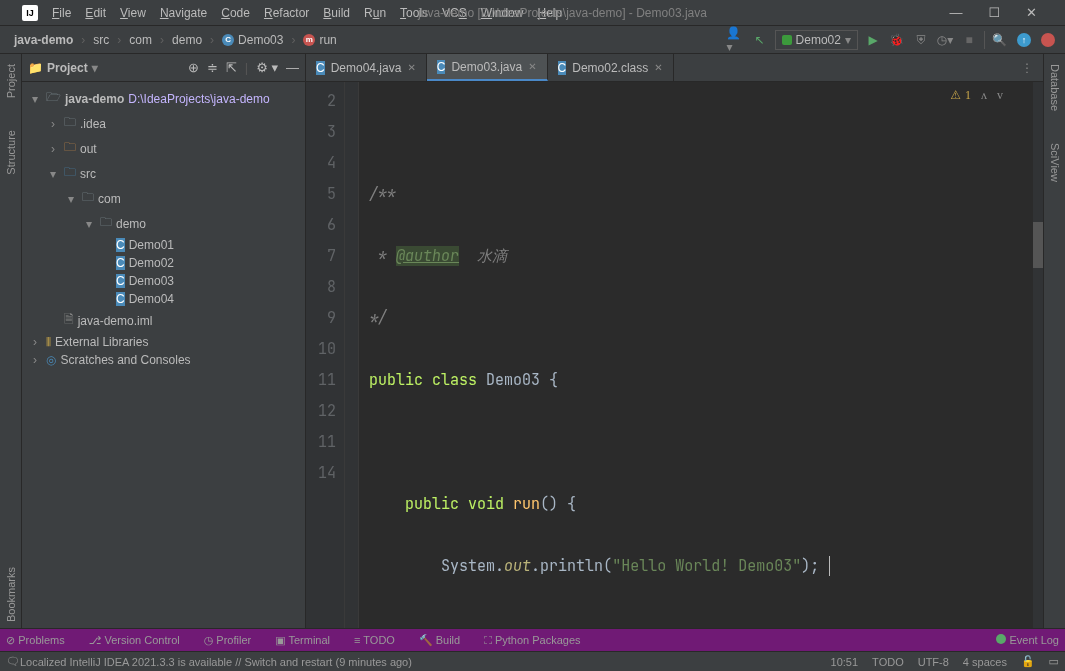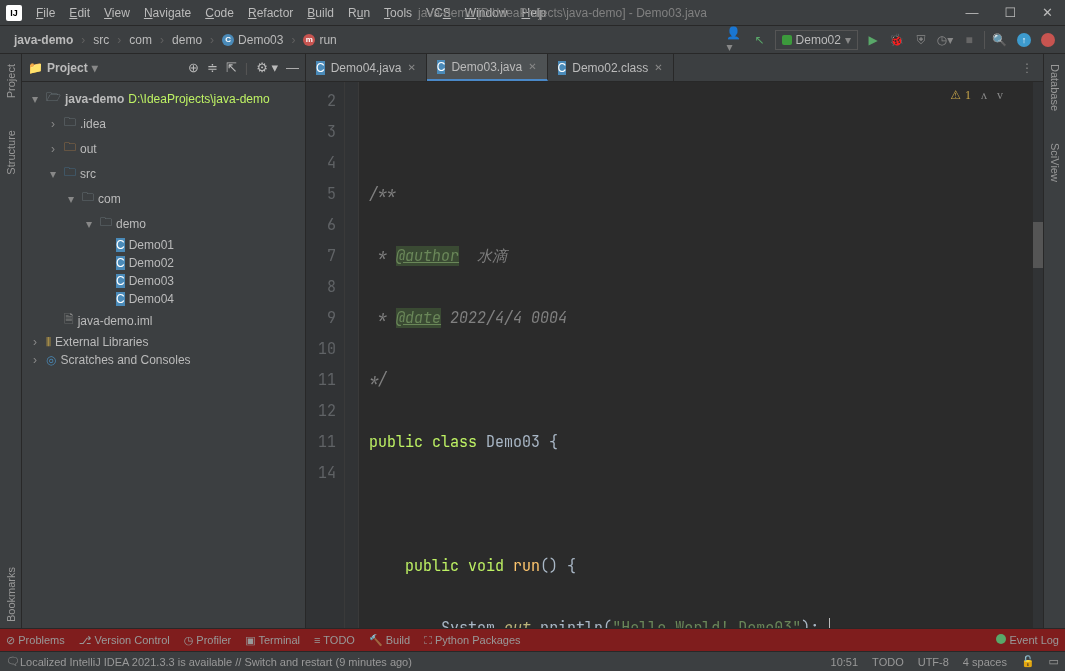--- a/index.html
+++ b/index.html
@@ -11,21 +11,21 @@
   font-size: 12px;
   overflow: hidden;
   display: flex;
   flex-direction: column;
 }
 .titlebar {
   height: 26px;
   background: #3c3f41;
   display: flex;
   align-items: center;
-  padding: 0 6px;
+  padding: 0 22px;
   border-bottom: 1px solid #282828;
   text-align: center;
 }
 .titlebar .logo { width: 16px; height: 16px; background: #fff; border-radius: 2px; display: flex; align-items: center; justify-content: center; color: #000; font-weight: bold; font-size: 9px; margin-right: 8px; }
 .menu { display: flex; gap: 2px; flex: 1; }
 .menu span { padding: 2px 6px; cursor: pointer; }
 .menu span u { text-decoration: underline; }
 .win-title { color: #808080; font-size: 12px; margin-left: 30px; position: absolute; left: 50%; transform: translateX(-50%); }
 .win-ctrl { display: flex; gap: 14px; margin-left: auto; color: #bbb; font-size: 13px; }
 .win-ctrl span { cursor: pointer; padding: 0 6px; }
@@ -68,21 +68,21 @@
   height: 28px; border-bottom: 1px solid #282828;
   display: flex; align-items: center; padding: 0 6px; gap: 6px;
 }
 .pp-head .lbl { font-weight: bold; display: flex; align-items: center; gap: 4px; }
 .pp-head .actions { margin-left: auto; display: flex; gap: 8px; font-size: 13px; }
 .trow { display: flex; align-items: center; padding: 2px 4px; gap: 4px; white-space: nowrap; cursor: pointer; }
 .tw { width: 14px; text-align: center; color: #888; }
 .fld { color: #87939A; }
 .fld-o { color: #d28c46; }
 .pkg { color: #87939A; }
-.dim { color: #bef264; }
+.dim { color: #c4b5fd; }
 
 .ed-area { flex: 1; display: flex; flex-direction: column; min-width: 0; }
 .tabs { height: 28px; display: flex; align-items: stretch; background: #3c3f41; border-bottom: 1px solid #282828; }
 .tab { display: flex; align-items: center; padding: 0 10px; gap: 6px; font-size: 12px; cursor: pointer; border-right: 1px solid #282828; }
 .tab.active { background: #4e5254; border-bottom: 2px solid #4a88c7; }
 .tab .x { color: #888; font-size: 10px; }
 .tabs-more { margin-left: auto; padding: 0 10px; display: flex; align-items: center; color: #888; }
 
 .code-wrap { flex: 1; display: flex; background: #2b2b2b; font-family: "JetBrains Mono","Consolas",monospace; font-size: 15px; overflow: hidden; position: relative; }
 .gutter { background: #313335; color: #606366; text-align: right; padding: 4px 8px 4px 12px; border-right: 1px solid #3a3a3a; user-select: none; line-height: 31px; }
@@ -93,21 +93,21 @@
 .code .str { color: #6a8759; }
 .code .cls { color: #a9b7c6; }
 .code .tag { color: #6a8759; font-style: italic; text-decoration: underline; background: #3a4a33; }
 .code .ident { color: #bbb47a; font-style: italic; }
 .code .fn { color: #ffc66d; }
 .warn-badge { position: absolute; top: 6px; right: 40px; display: flex; align-items: center; gap: 4px; color: #c9a74a; font-size: 12px; font-family: "Segoe UI"; }
 .warn-badge .arrows { color: #888; margin-left: 6px; }
 .ed-scroll { position: absolute; right: 0; top: 0; bottom: 0; width: 10px; background: #313335; }
 .ed-scroll .thumb { position: absolute; top: 140px; width: 100%; height: 46px; background: #555; }
 
-.bottom-bar { height: 23px; background: #7f1d1d; border-top: 1px solid #282828; display: flex; align-items: center; padding: 0 6px; gap: 14px; font-size: 11px; color: #999; }
+.bottom-bar { height: 23px; background: #701a75; border-top: 1px solid #282828; display: flex; align-items: center; padding: 0 6px; gap: 24px; font-size: 11px; color: #999; }
 .bottom-bar .r { margin-left: auto; display: flex; align-items: center; gap: 8px; }
 .status-bar { height: 20px; background: #3c3f41; border-top: 1px solid #282828; display: flex; align-items: center; padding: 0 6px; font-size: 11px; color: #999; }
 .status-bar .r { margin-left: auto; display: flex; align-items: center; gap: 14px; }
 </style>
 </head>
 <body>
 
 <div class="titlebar">
   <div class="logo">IJ</div>
   <div class="menu">
@@ -303,21 +303,20 @@
           <div>11</div>
           <div>12</div>
           <div>11</div>
           <div>14</div>
       </div>
       <div class="fold"></div>
       <div class="code">
 <div> </div>
 <div><span class="cm">/**</span></div>
 <div><span class="cm"> * </span><span class="tag">@author</span><span class="cm">  </span><span class="cm">水滴</span></div>
-<div><span class="cm"> * </span><span class="tag">@date</span><span class="cm"> </span><span class="cm">2022/4/4 0004</span></div>
 <div><span class="cm">*/</span></div>
 <div><span class="kw">public</span> <span class="kw">class</span> <span class="cls">Demo03</span> {</div>
 <div> </div>
 <div>    <span class="kw">public</span> <span class="kw">void</span> <span class="fn">run</span>() {</div>
 <div>        <span>System</span>.<span class="ident">out</span>.<span>println</span>(<span class="str">"Hello World! Demo03"</span>);<span style="border-left:1px solid #bbb;margin-left:10px">&nbsp;</span></div>
 
 
 
 
       </div>

